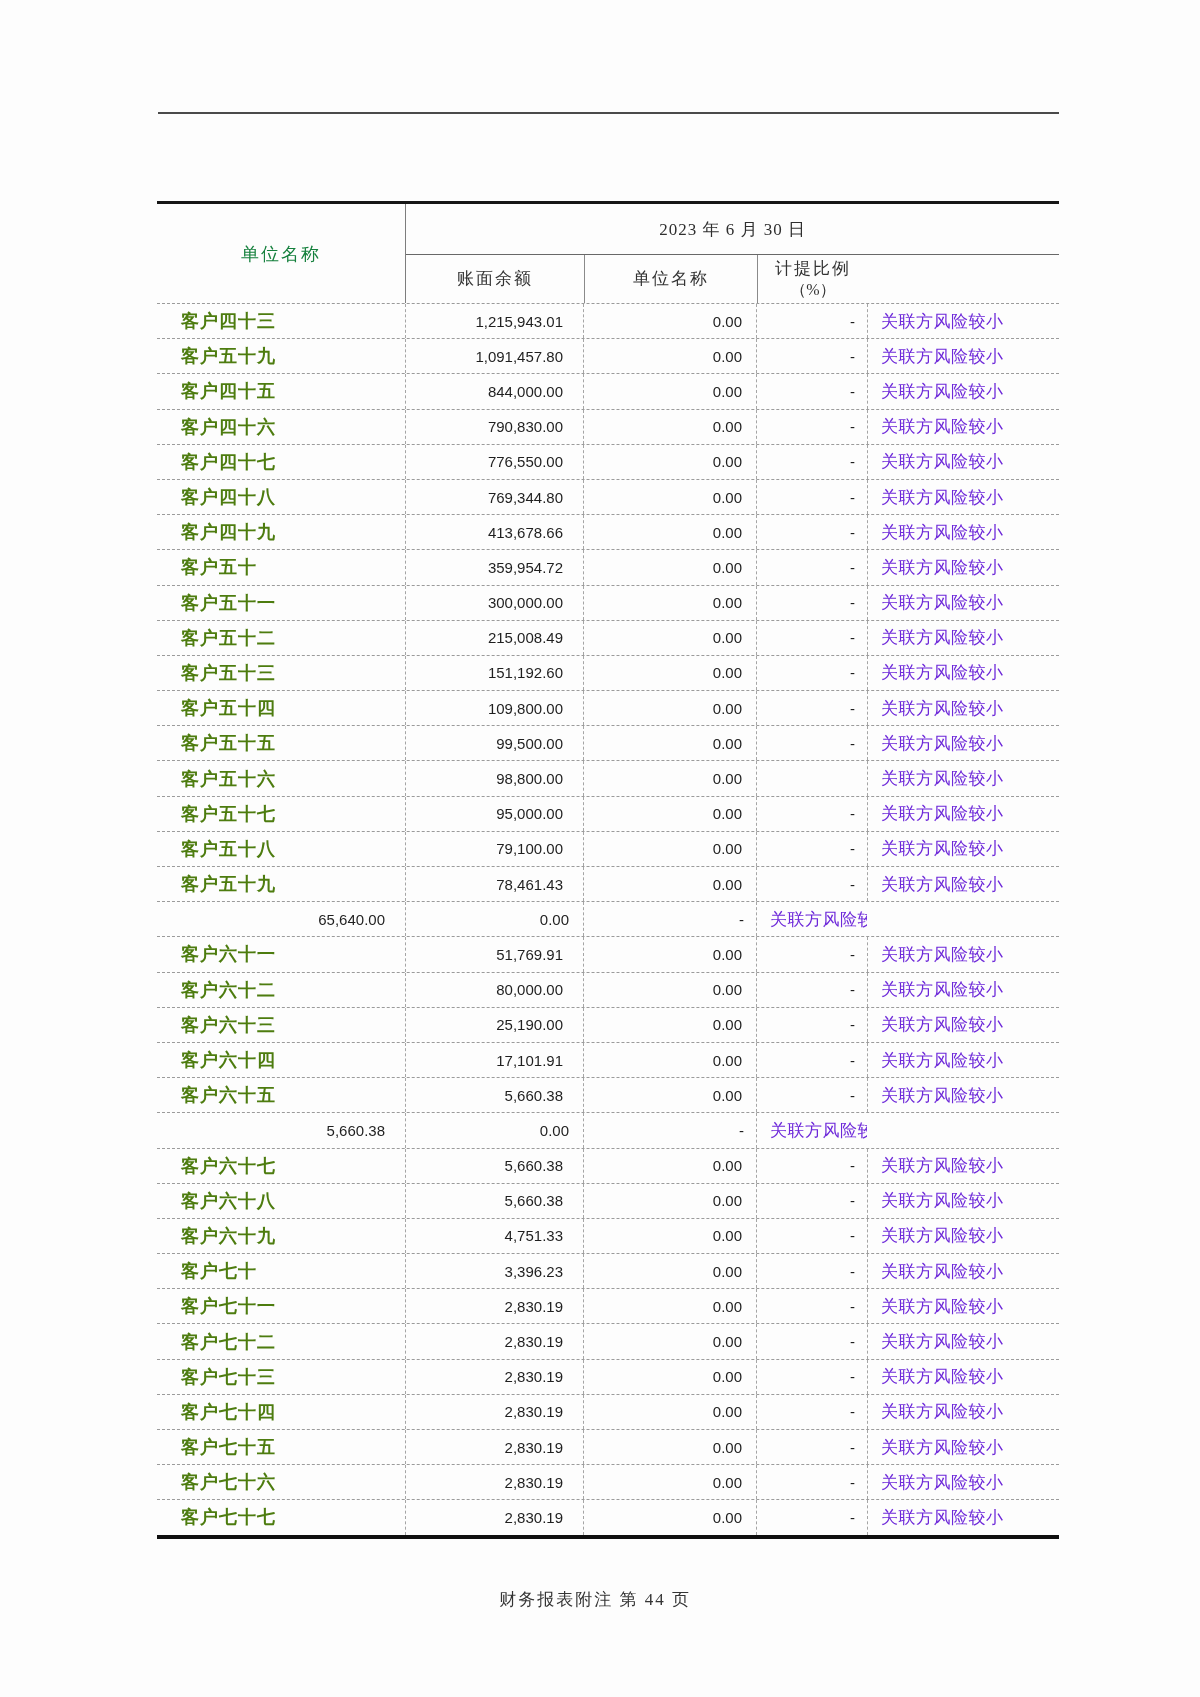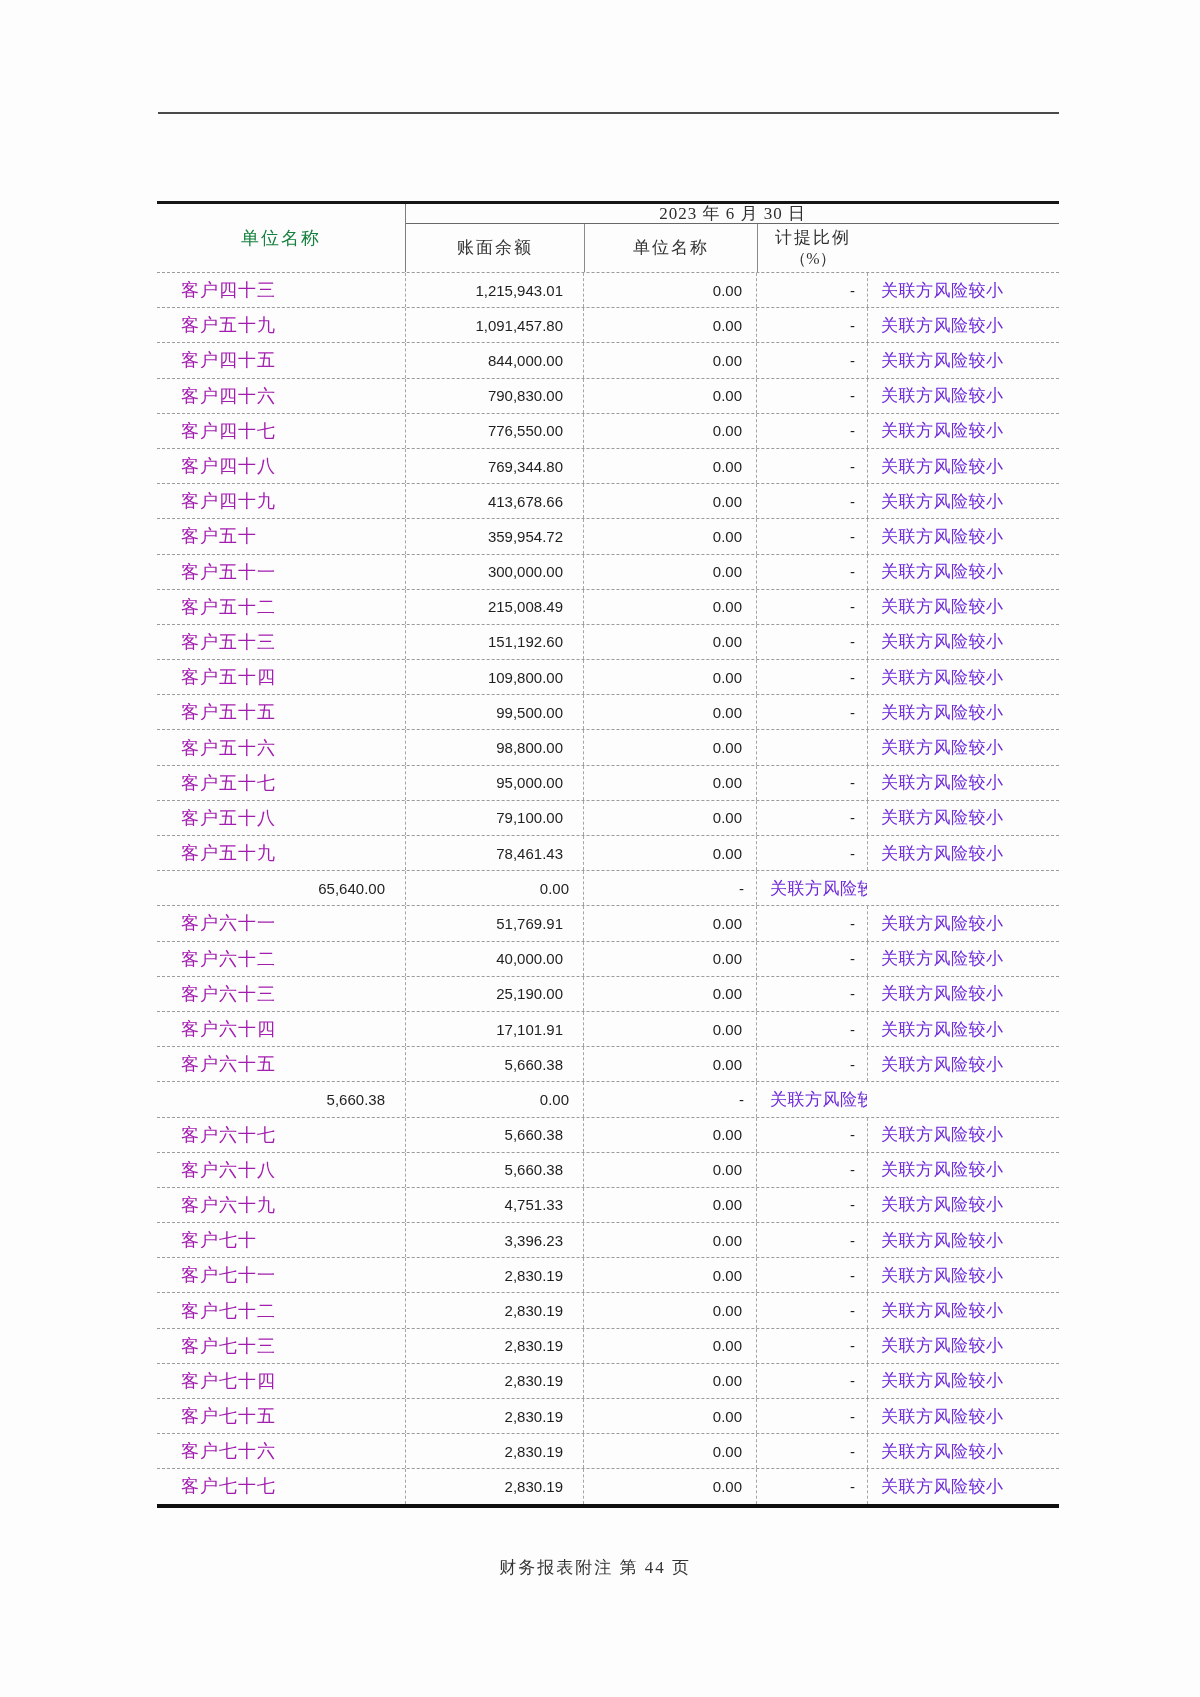--- a/index.html
+++ b/index.html
@@ -38,21 +38,21 @@
   .th-unit {
     display: flex;
     align-items: center;
     justify-content: center;
     font-size: 18px;
     letter-spacing: 2px;
     color: #15803d;
   }
   .th-right { border-left: 1px solid #7d7d7d; }
   .th-date {
-    height: 20px;
+    height: 51px;
     display: flex;
     align-items: center;
     justify-content: center;
     font-size: 17px;
     border-bottom: 1px solid #686868;
     color: #2f2f2f;
     letter-spacing: 1px;
   }
   .th-cols {
     display: grid;
@@ -82,42 +82,43 @@
     display: flex;
     align-items: center;
     overflow: hidden;
     white-space: nowrap;
   }
   .td + .td { border-left: 1px dashed #a5a5a5; }
   .td.name {
     padding-left: 24px;
     font-size: 18px;
     letter-spacing: 1px;
-    color: #a21caf;
+    color: #4d7c0f;
+    font-weight: bold;
   }
   .td.num {
     justify-content: flex-end;
     font-family: "Liberation Sans", "DejaVu Sans", sans-serif;
     font-size: 15px;
     color: #1f1f1f;
   }
   .td.balance { padding-right: 20px; }
   .td.baddebt { padding-right: 14px; }
   .td.ratio   { padding-right: 12px; font-size: 15px; }
   .td.reason {
     padding-left: 13px;
     font-size: 17px;
     letter-spacing: 0.5px;
     color: #6d28d9;
   }
   
   .footer {
     position: absolute;
     left: 0;
-    top: 1556px;
+    top: 1588px;
     width: 1190px;
     text-align: center;
     font-size: 17px;
     color: #343434;
     letter-spacing: 2px;
   }
 </style>
 </head>
 <body>
 
@@ -287,21 +288,21 @@
   <div class="tr">
     <div class="td name">客户六十一</div>
     <div class="td num balance">51,769.91</div>
     <div class="td num baddebt">0.00</div>
     <div class="td num ratio">-</div>
     <div class="td reason">关联方风险较小</div>
   </div>
 
   <div class="tr">
     <div class="td name">客户六十二</div>
-    <div class="td num balance">40,000.00</div>
+    <div class="td num balance">80,000.00</div>
     <div class="td num baddebt">0.00</div>
     <div class="td num ratio">-</div>
     <div class="td reason">关联方风险较小</div>
   </div>
 
   <div class="tr">
     <div class="td name">客户六十三</div>
     <div class="td num balance">25,190.00</div>
     <div class="td num baddebt">0.00</div>
     <div class="td num ratio">-</div>

